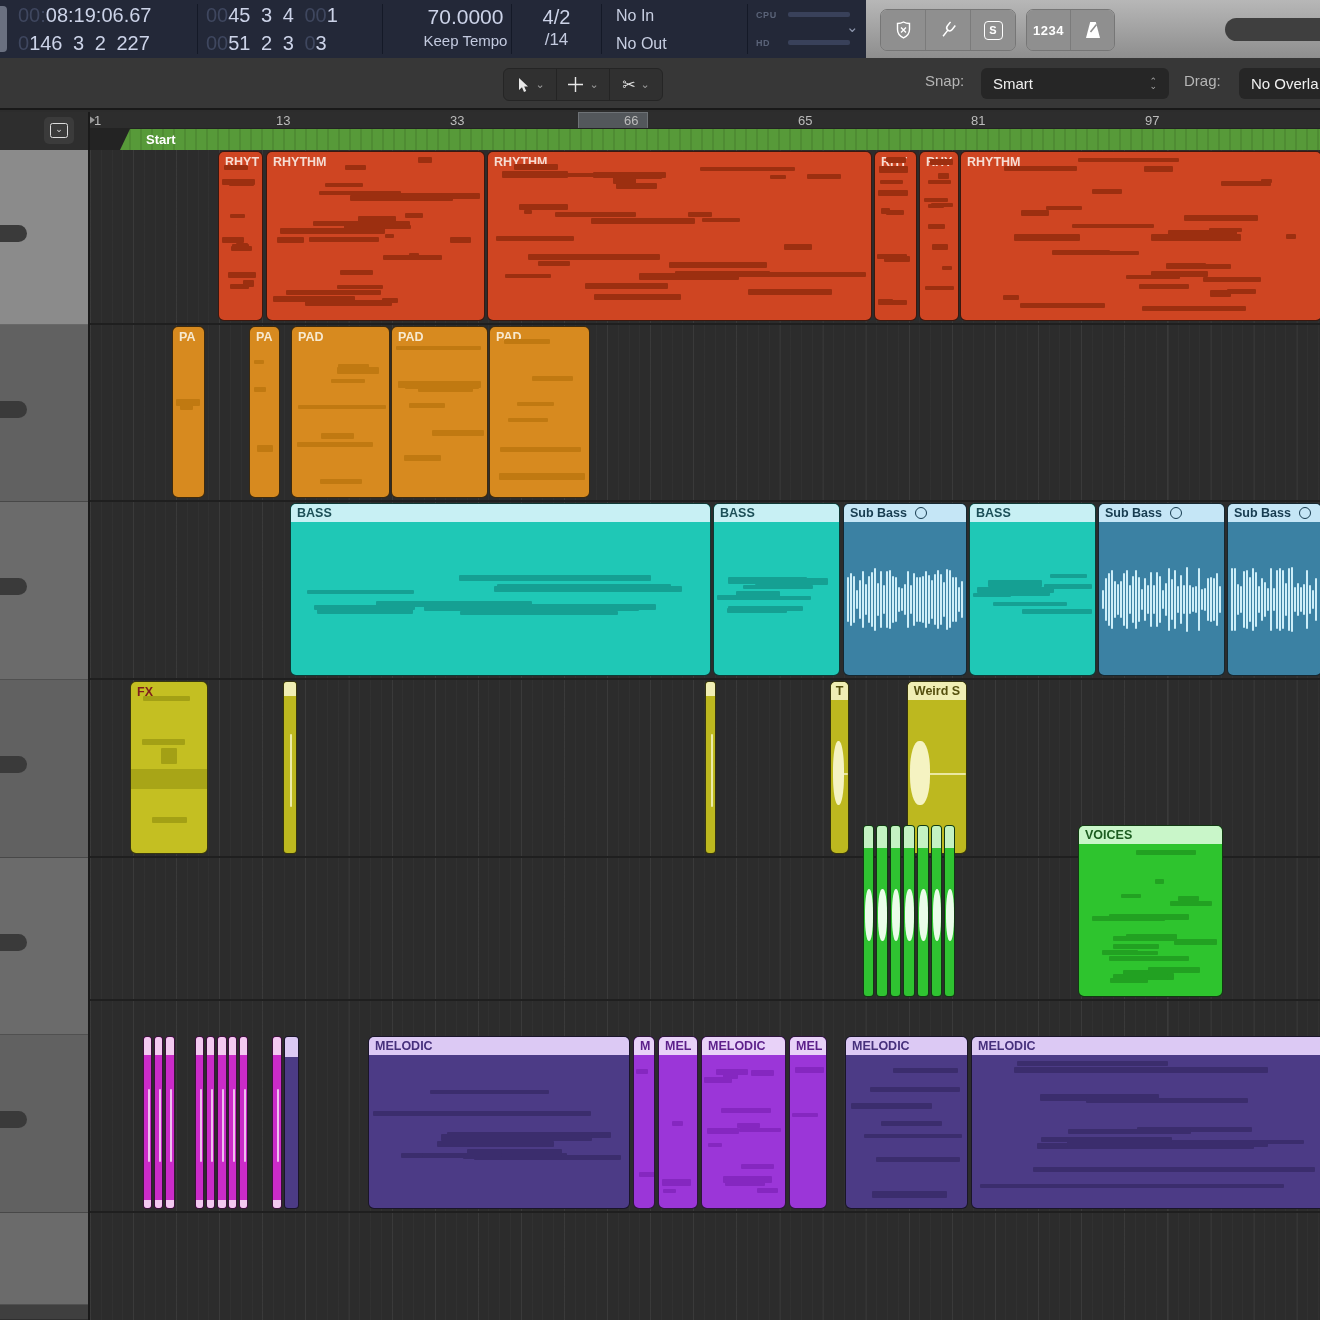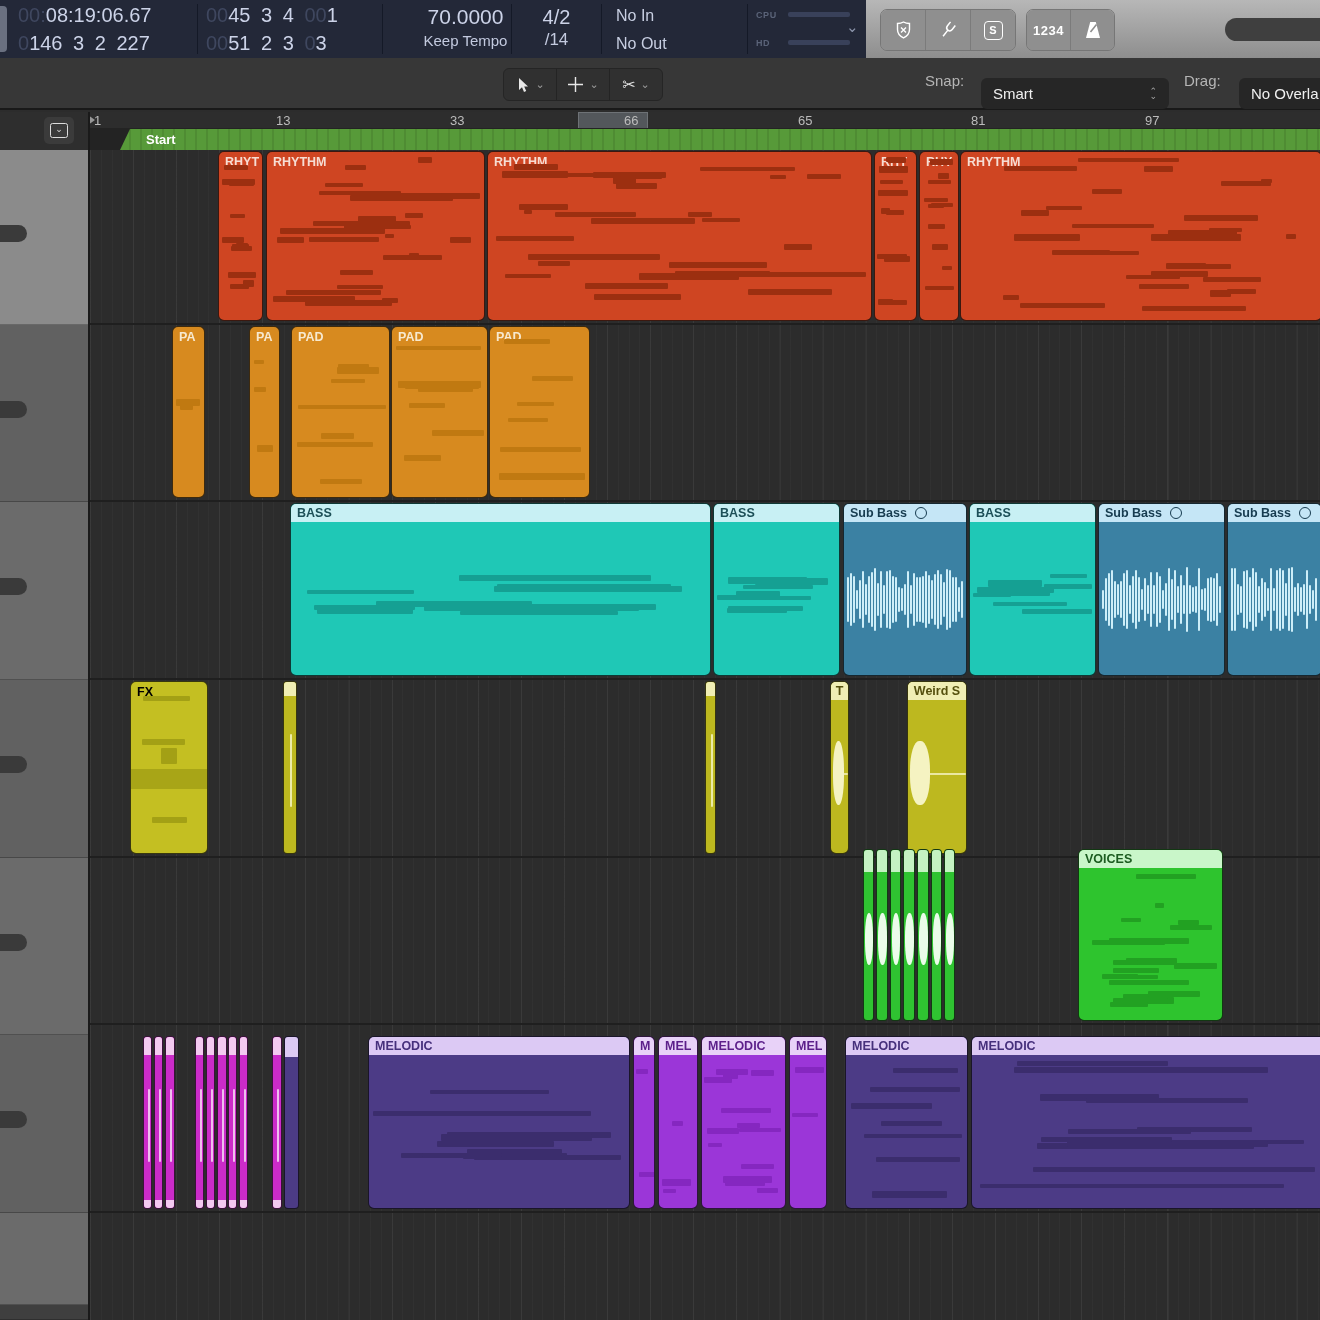--- a/index.html
+++ b/index.html
@@ -32,21 +32,21 @@
   .tp-pill{position:absolute;left:359px;top:18px;width:130px;height:23px;border-radius:12px;background:#3f3f3f;}
 
   
   .toolbar{position:absolute;left:0;top:58px;width:1320px;height:52px;background:#373737;border-bottom:2px solid #191919;box-sizing:border-box;}
   .tools{position:absolute;left:503px;top:10px;display:flex;background:#303030;border:1px solid #252525;border-radius:6px;}
   .tool{width:52px;height:31px;display:flex;align-items:center;justify-content:center;gap:5px;border-right:1px solid #242424;}
   .tool:last-child{border-right:none;}
   .tool .chev{font-size:11px;color:#9a9a9a;}
   .tool .glyph{color:#e2e2e2;font-size:16px;}
   .tb-label{position:absolute;top:14px;font-size:15px;color:#b5b5b5;}
-  .dropdown{position:absolute;top:20px;height:31px;background:#262626;border-radius:6px;display:flex;align-items:center;
+  .dropdown{position:absolute;top:10px;height:31px;background:#262626;border-radius:6px;display:flex;align-items:center;
             padding:0 12px;font-size:15px;color:#f0f0f0;box-sizing:border-box;}
   .stepper{margin-left:auto;display:inline-flex;flex-direction:column;font-size:9px;line-height:5px;color:#a8a8a8;padding-left:14px;}
 
   
   .ruler{position:absolute;left:0;top:112px;width:1320px;height:38px;background:#2d2d2d;}
   .bar-num{position:absolute;top:1px;font-size:13px;color:#bcbcbc;}
   .bar-tick{position:absolute;top:17px;width:1px;height:6px;background:#5a5a5a;}
   .ruler-hl{position:absolute;left:578px;top:0;width:70px;height:24px;background:#53575b;border:1px solid #6e7276;box-sizing:border-box;}
   .playhead-tri{position:absolute;left:88px;top:3px;width:0;height:0;border-left:7px solid #979797;border-top:5px solid transparent;border-bottom:5px solid transparent;}
   .marker-lane{position:absolute;left:90px;top:16px;width:1230px;height:22px;background:#232323;}
@@ -597,21 +597,21 @@
           <div class="wbar" style="left: 72px; top: 83.2246px; width: 2px; height: 24.5507px; background: rgb(205, 238, 248);"></div>
           <div class="wbar" style="left: 75px; top: 80.4094px; width: 2px; height: 30.1812px; background: rgb(205, 238, 248);"></div>
           <div class="wbar" style="left: 78px; top: 65.9055px; width: 2px; height: 59.189px; background: rgb(205, 238, 248);"></div>
           <div class="wbar" style="left: 81px; top: 81.0237px; width: 2px; height: 28.9525px; background: rgb(205, 238, 248);"></div>
           <div class="wbar" style="left: 84px; top: 85.8294px; width: 2px; height: 19.3412px; background: rgb(205, 238, 248);"></div>
           <div class="wbar" style="left: 87px; top: 73.8442px; width: 2px; height: 43.3115px; background: rgb(205, 238, 248);"></div>
         </div>
       </div>
       <div class="lane" style="top: 680px; height: 178px;">
         <div class="region" style="left: 40px; top: 1px; width: 78px; height: 173px; background: rgb(196, 191, 34);">
-          <div class="rlabel" style="color: #000000;">FX</div>
+          <div class="rlabel" style="color: #7f1d1d;">FX</div>
           <div class="note" style="left: 20.8245px; top: 135.352px; width: 35.2163px; height: 5.52654px; background: rgb(163, 160, 21);"></div>
           <div class="note" style="left: 12.097px; top: 13.8111px; width: 47.2184px; height: 5.47568px; background: rgb(163, 160, 21);"></div>
           <div class="note" style="left: 10.7075px; top: 57.2525px; width: 43.677px; height: 6.12849px; background: rgb(163, 160, 21);"></div>
           <div class="note" style="left: 0px; top: 86.5px; width: 78px; height: 20px; background: rgb(163, 160, 21); opacity: 0.85; border-radius: 0px;"></div>
           <div class="note" style="left: 29.64px; top: 65.74px; width: 16px; height: 16px; background: rgb(163, 160, 21);"></div>
         </div>
         <div class="region sliver" style="left: 193px; top: 1px; width: 14px; height: 173px; background: rgb(189, 184, 31);">
           <div style="position: absolute; left: 0px; top: 0px; right: 0px; height: 14px; background: rgb(240, 238, 180);"></div>
           <div class="wbar" style="left: 6px; top: 51.9px; width: 2px; height: 72.66px; background: rgb(245, 243, 194); opacity: 0.85;"></div>
         </div>
@@ -633,21 +633,21 @@
           <div class="rhead" style="background: rgb(240, 238, 180); color: rgb(85, 80, 14);">
             <span>Weird S</span>
           </div>
           <div class="rhead" style="background: rgb(240, 238, 180); color: rgb(85, 80, 14); justify-content: center; padding: 0px 2px;">
             <span>Weird S</span>
           </div>
           <div class="wbar" style="left: 2px; top: 90.85px; width: 56px; height: 2px; background: rgb(245, 243, 194); opacity: 0.8;"></div>
           <div class="wbar" style="left: 2px; top: 58.85px; width: 20px; height: 64px; background: rgb(245, 243, 194); border-radius: 45%;"></div>
         </div>
       </div>
-      <div class="lane" style="top: 848px; height: 177px;">
+      <div class="lane" style="top: 824px; height: 177px;">
         <div class="region sliver" style="left: 773px; top: 1px; width: 11px; height: 172px; background: rgb(47, 195, 49);">
           <div style="position: absolute; left: 0px; top: 0px; right: 0px; height: 22px; background: rgb(196, 242, 194);"></div>
           <div class="wbar" style="left: 1px; top: 63.44px; width: 8.25px; height: 52px; background: rgb(234, 252, 233); border-radius: 45%;"></div>
         </div>
         <div class="region sliver" style="left: 786px; top: 1px; width: 12px; height: 172px; background: rgb(47, 195, 49);">
           <div style="position: absolute; left: 0px; top: 0px; right: 0px; height: 22px; background: rgb(196, 242, 194);"></div>
           <div class="wbar" style="left: 1px; top: 63.44px; width: 9px; height: 52px; background: rgb(234, 252, 233); border-radius: 45%;"></div>
         </div>
         <div class="region sliver" style="left: 800px; top: 1px; width: 11px; height: 172px; background: rgb(47, 195, 49);">
           <div style="position: absolute; left: 0px; top: 0px; right: 0px; height: 22px; background: rgb(196, 242, 194);"></div>

